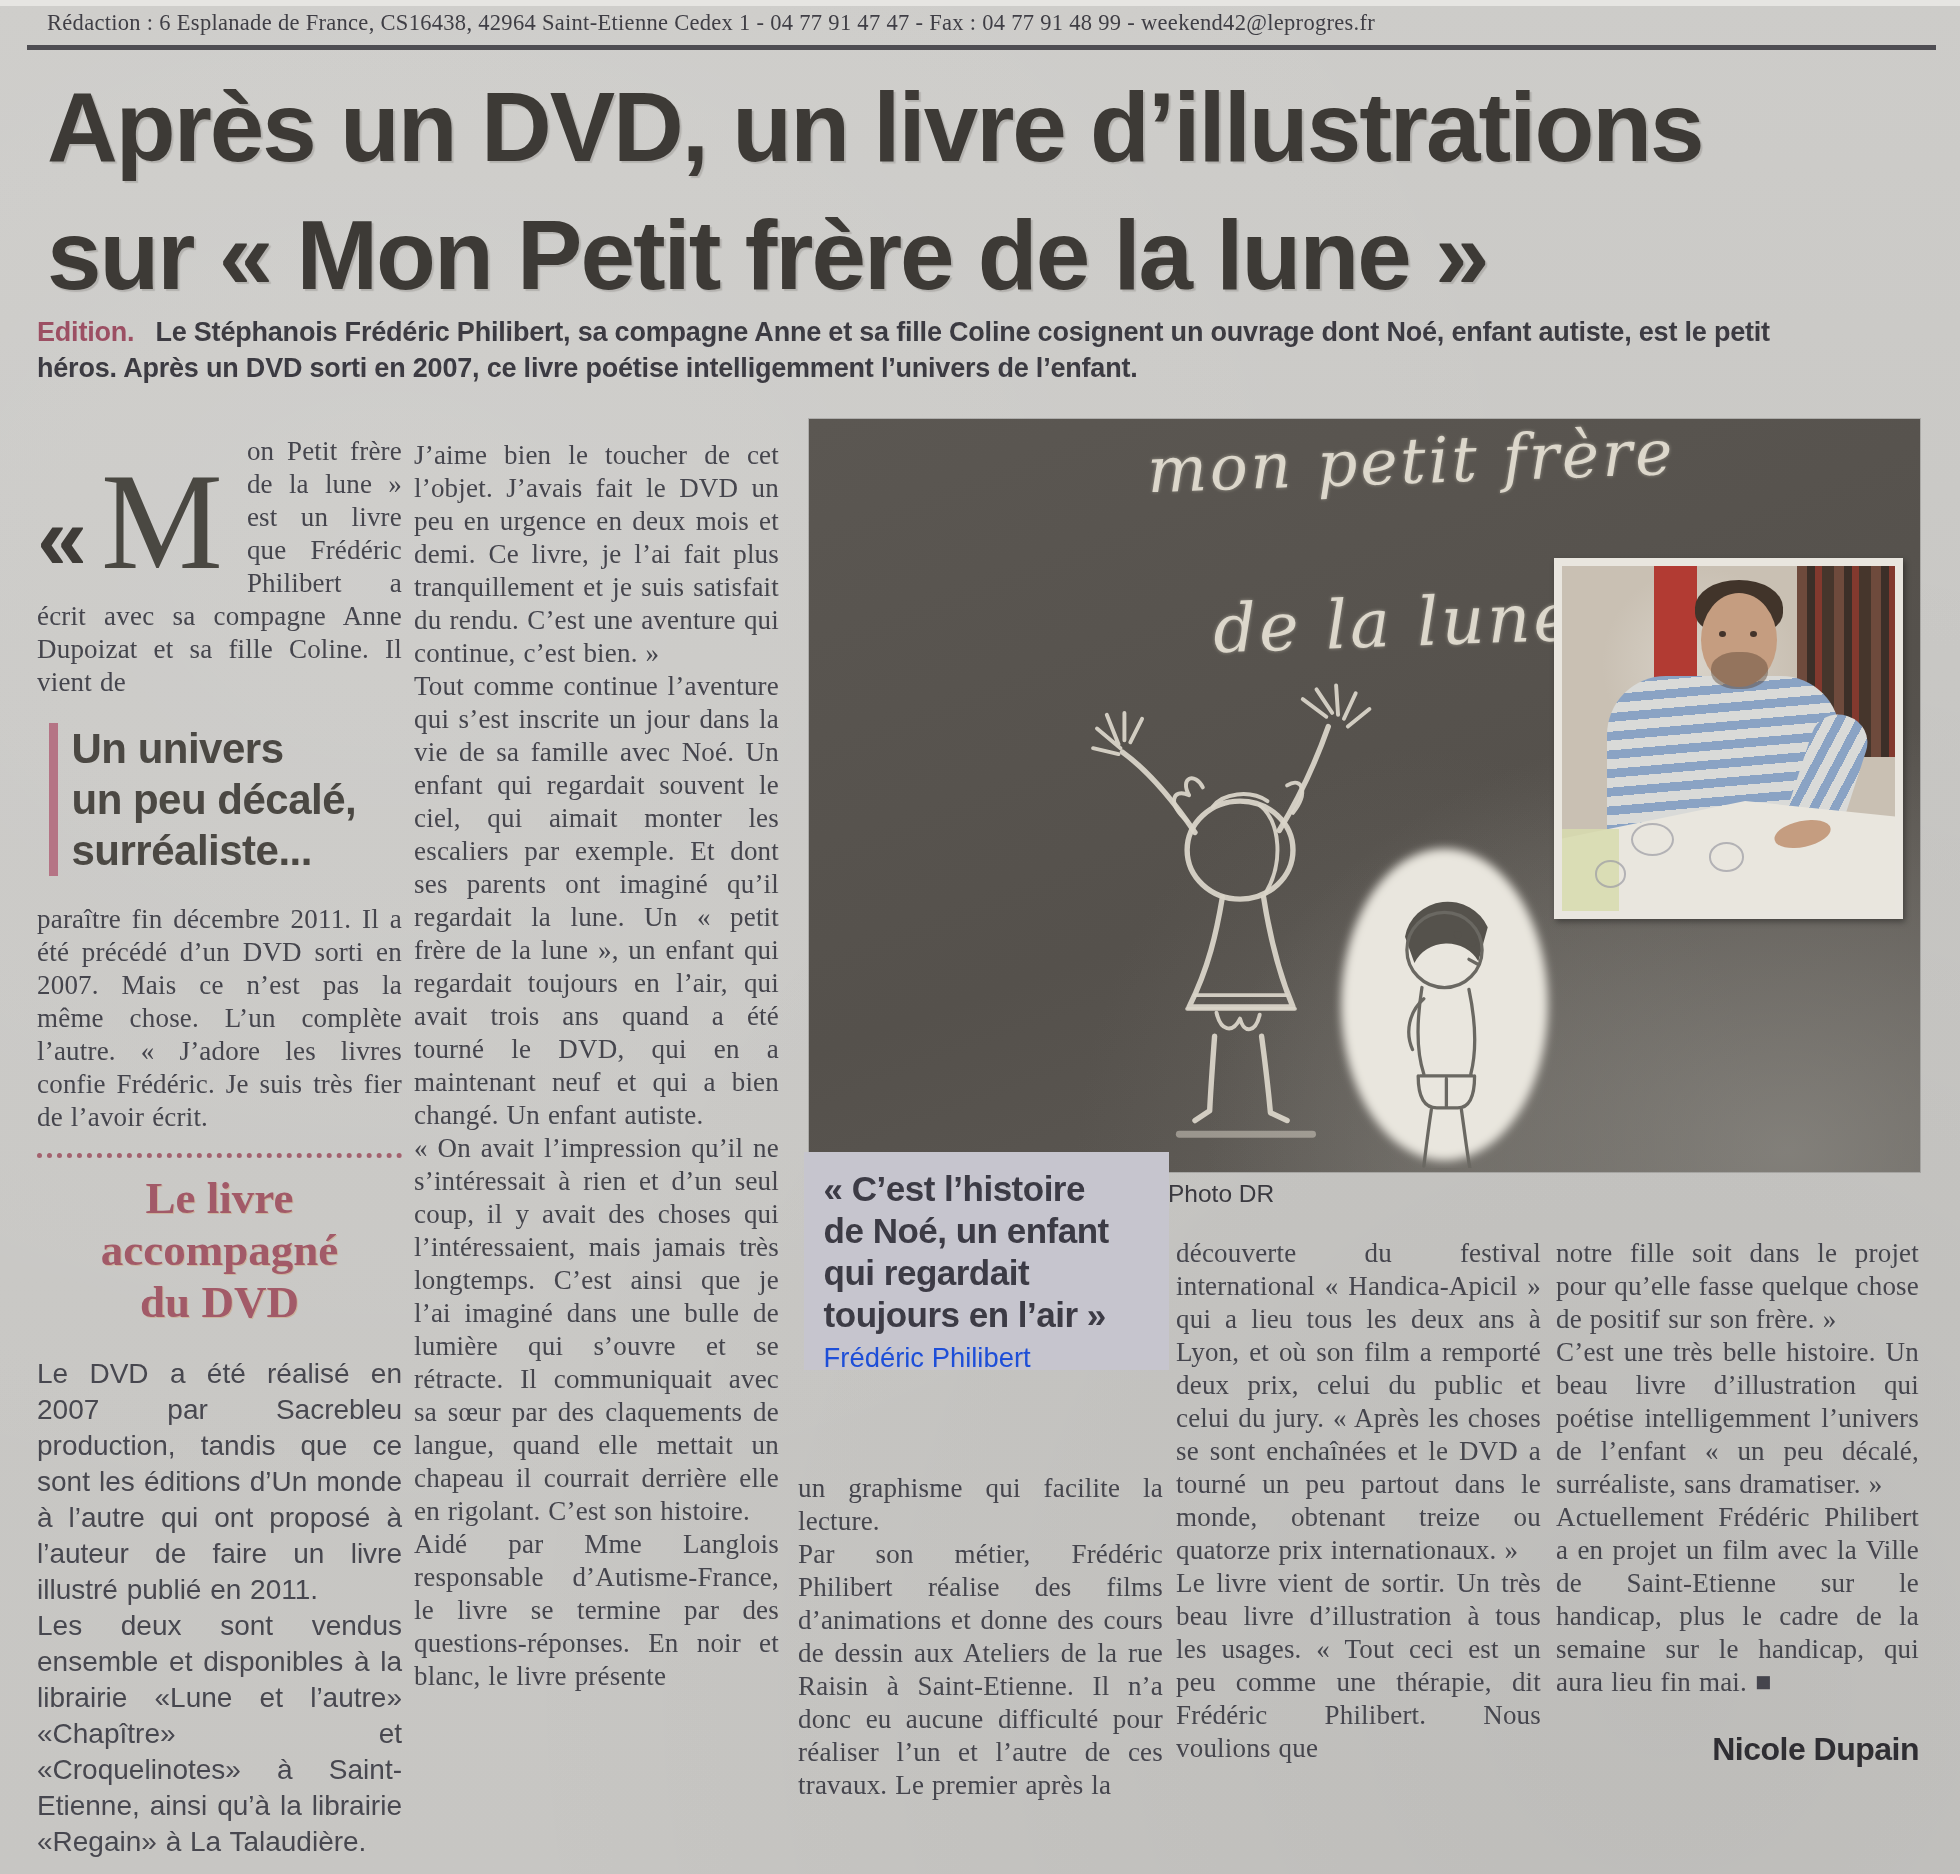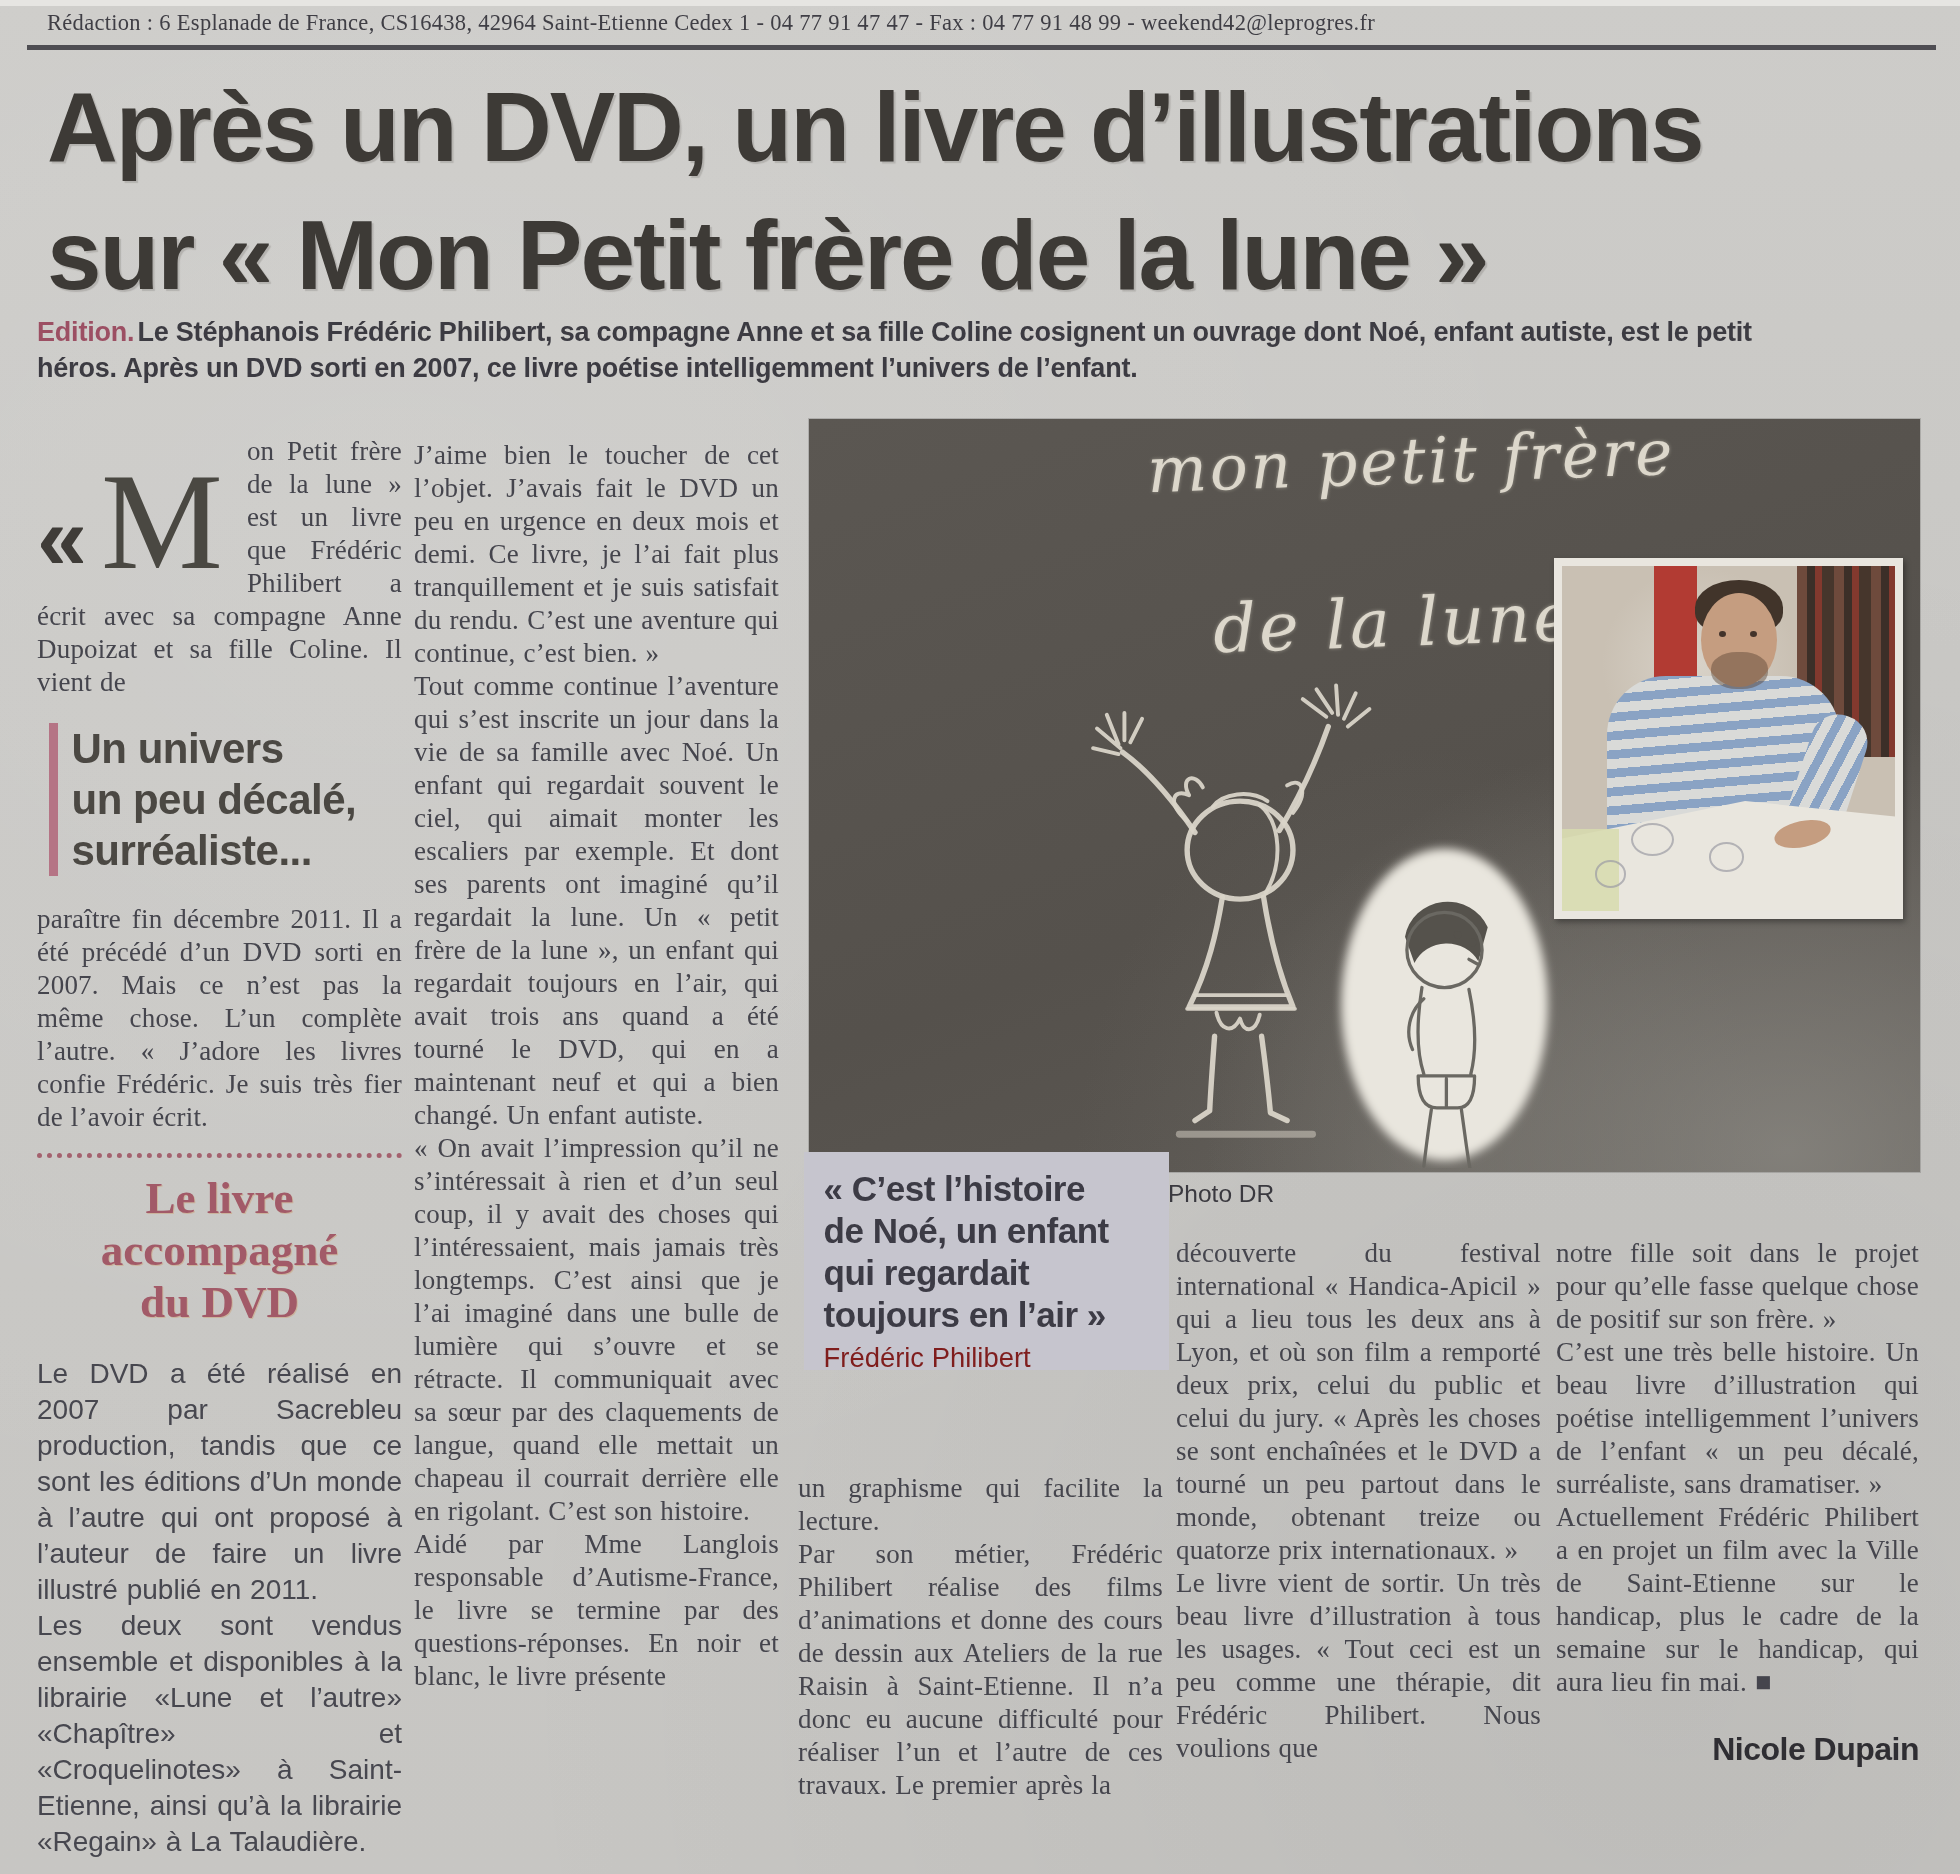--- a/index.html
+++ b/index.html
@@ -18,21 +18,21 @@
   
   .headline{position:absolute;left:35px;top:51px;margin:12px;width:1901px;
             font-family:"Liberation Sans",sans-serif;font-weight:bold;font-size:98px;
             letter-spacing:-2px;line-height:128px;color:#3d3a36;white-space:pre-line;
             text-shadow:2px 2px 1px rgba(60,55,50,.18);}
 
   
   .lead{position:absolute;left:37px;top:314px;margin:0;width:1764px;
         font-family:"Liberation Sans",sans-serif;font-weight:bold;font-size:27px;
         line-height:36px;color:#3c3b42;letter-spacing:-0.2px;}
-  .kicker{color:#9c4f63;margin-right:3px;}
+  .kicker{color:#9c4f63;margin-right:21px;}
 
   
   .col{position:absolute;text-align:justify;}
   .col p{margin:0;font-size:27px;line-height:33px;letter-spacing:0.2px;word-spacing:1px;color:#45454d;}
   .col1{left:37px;top:435px;width:365px;}
   .col2{left:414px;top:439px;width:365px;}
   .col3{left:798px;top:1472px;width:365px;}
   .col4{left:1176px;top:1237px;width:365px;}
   .col5{left:1556px;top:1237px;width:363px;}
 
@@ -97,21 +97,21 @@
                background:#c59d80;transform:rotate(-12deg);}
 
   .caption{position:absolute;left:1168px;top:1180px;font-family:"Liberation Sans",sans-serif;
            font-size:24.5px;color:#3a393f;}
 
   
   .pullquote{position:absolute;left:804px;top:1152px;width:365px;height:218px;background:#c6c5ce;
              box-sizing:border-box;padding:15.7px 17.6px 0 19.6px;}
   .pq-text{font-family:"Liberation Sans",sans-serif;font-weight:bold;font-size:35px;line-height:42px;
            color:#3c3b45;white-space:pre-line;letter-spacing:-0.5px;}
-  .pq-attr{margin-top:5.9px;font-family:"Liberation Sans",sans-serif;font-size:27.4px;color:#7f1d1d;}
+  .pq-attr{margin-top:5.9px;font-family:"Liberation Sans",sans-serif;font-size:27.4px;color:#1d4ed8;}
 
   .byline{margin-top:32px;text-align:right;font-family:"Liberation Sans",sans-serif;
           font-weight:bold;font-size:32px;color:#2f2e33;letter-spacing:-0.5px;}
 
   svg .chalk{stroke:#d9d4c8;stroke-width:5.5;fill:none;stroke-linecap:round;stroke-linejoin:round;opacity:.95;}
   svg .chalk.thin{stroke-width:4;}
   svg .boyline{stroke:#6a6862;stroke-width:3.5;fill:none;stroke-linecap:round;stroke-linejoin:round;}
 </style>
 </head>
 <body>

